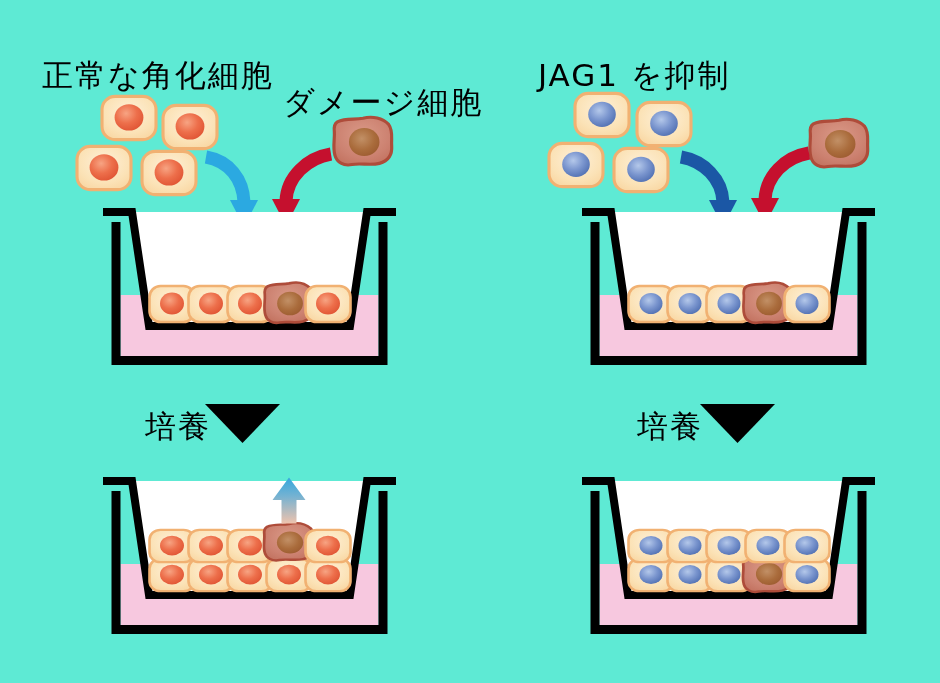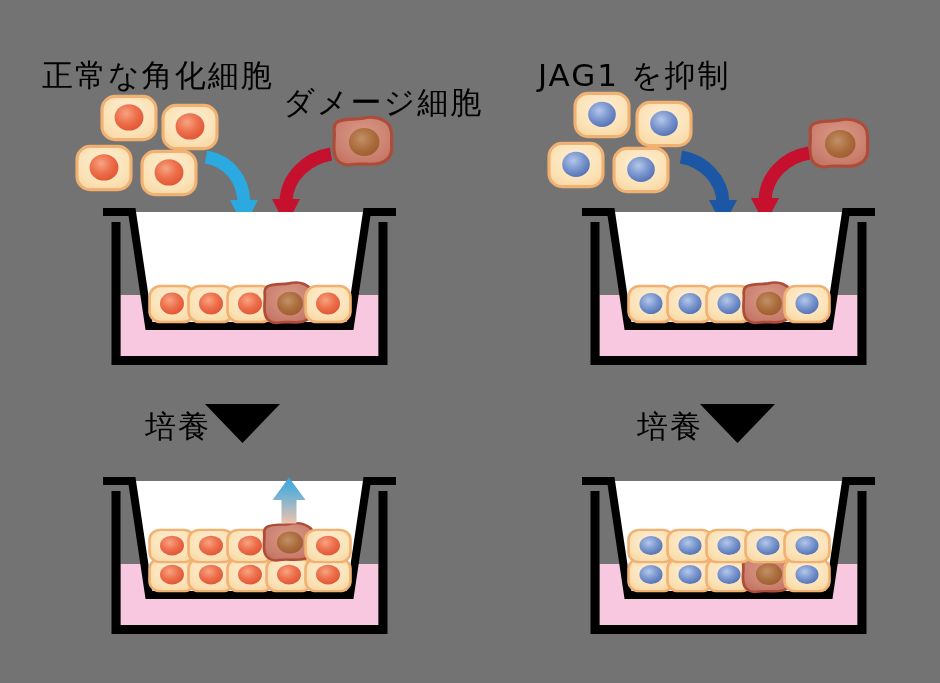--- a/index.html
+++ b/index.html
@@ -1,16 +1,16 @@
 <!DOCTYPE html>
 <html><head>
 <meta charset="utf-8">
 <style>
   html,body{margin:0;padding:0;background:#FFFFFF;}
-  .stage{position:relative;width:940px;height:683px;background:#737373;overflow:hidden;}
+  .stage{position:relative;width:940px;height:683px;background:#5eead4;overflow:hidden;}
   svg{display:block;}
   .jp-text{
     font-family:"DejaVu Sans","Liberation Sans",sans-serif;
     font-weight:500;
     letter-spacing:2px;
   }
 </style>
 </head>
 <body>
 

